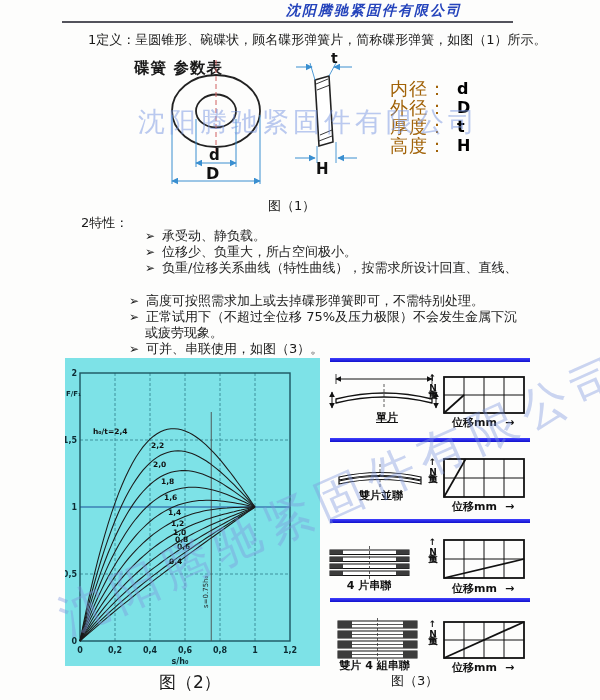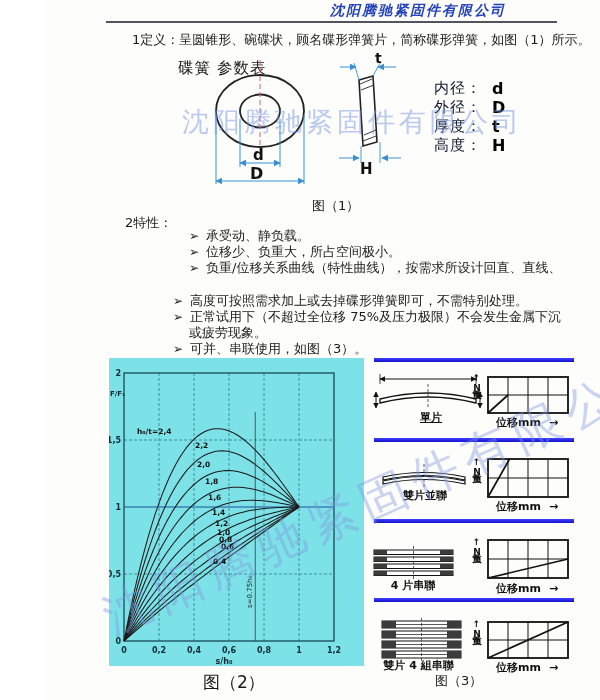--- a/index.html
+++ b/index.html
@@ -1,38 +1,38 @@
 <!DOCTYPE html>
 <html><head>
 <meta charset="utf-8">
 <style>
   html,body{margin:0;padding:0;}
   body{width:600px;height:700px;background:#ffffff;position:relative;overflow:hidden;
        font-family:"DejaVu Sans","Liberation Sans",sans-serif;color:#1a1a1a;}
   .abs{position:absolute;}
-  .page{position:absolute;inset:0;background:#fdfdfc;margin-left:44px;}
+  .page{position:absolute;inset:0;background:#fdfdfc;}
 
   
   .company{left:286px;top:2px;width:230px;font-size:14px;font-weight:bold;font-style:italic;
            color:#2443bb;letter-spacing:2px;white-space:nowrap;}
   .hrule{left:62px;top:21px;width:451px;height:2px;background:#53535c;}
 
   
   .deftext{left:88px;top:31px;font-size:13px;white-space:nowrap;}
-  .fig1-title{left:134px;top:58px;font-size:15.5px;font-weight:normal;letter-spacing:1px;}
+  .fig1-title{left:134px;top:58px;font-size:15.5px;font-weight:bold;letter-spacing:1px;}
   .fig1-caption{left:268px;top:197px;font-size:13px;}
   .feat-heading{left:81px;top:214px;font-size:13px;}
   .bullet{font-size:13px;white-space:nowrap;}
   .bullet .mk{margin-right:7px;font-size:12px;}
 
   
   .fig1-svg{left:150px;top:55px;}
   .dimlabel{font-weight:bold;color:#111;}
   .param-row{left:390px;height:19px;display:flex;align-items:center;gap:10px;}
-  .param-row .plabel{font-size:15px;color:#0f172a;letter-spacing:1px;}
+  .param-row .plabel{font-size:18px;color:#a16207;letter-spacing:1px;}
   .param-row .psym{font-size:16px;font-weight:bold;color:#000;}
 
   
   .wm1{left:138px;top:104px;font-size:27px;letter-spacing:4px;color:rgba(120,150,225,0.50);
        white-space:nowrap;z-index:30;pointer-events:none;}
   .wm2{left:62px;top:588px;font-size:48px;letter-spacing:8px;color:rgba(125,150,222,0.40);
        white-space:nowrap;z-index:30;pointer-events:none;transform:rotate(-24deg);
        transform-origin:0 50%;}
 
   

